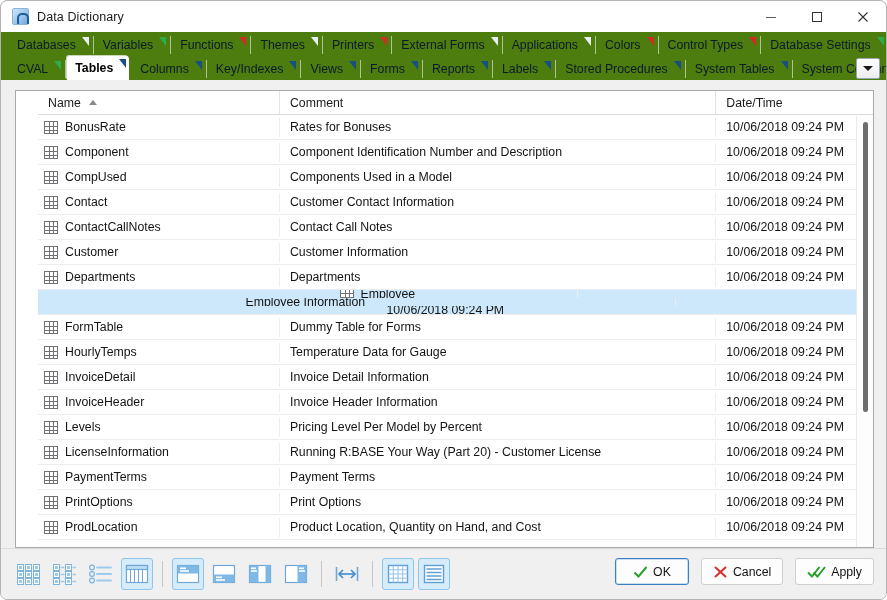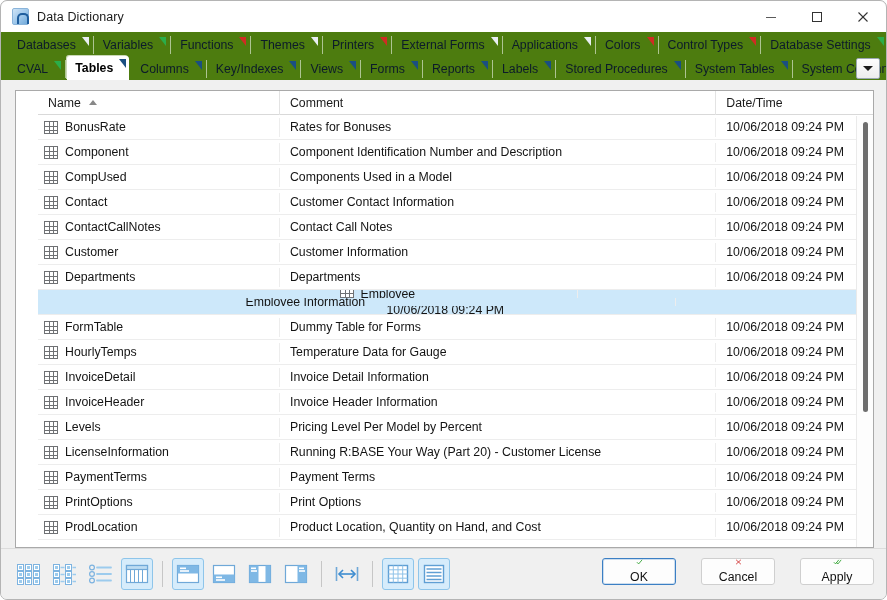--- a/index.html
+++ b/index.html
@@ -261,30 +261,29 @@
   .tbtn svg { display: block; }
 
   #actions {
     position: absolute;
     right: 12px; top: 9px;
     display: flex; align-items: center;
   }
   .abtn {
     height: 27px;
     min-width: 74px;
-    margin-left: 25px;
+    margin-left: 12px;
     padding: 0 11px;
     background: #fdfdfd;
     border: 1px solid #cfcfcf;
     border-radius: 3px;
-    display: flex; align-items: center; 
+    display: flex; align-items: center; justify-content: center;
     gap: 5px;
     font-size: 12.3px;
     color: #111;
-    flex-direction: column;
   }
   .abtn.primary {
     border: 1px solid #3b7fc4;
     box-shadow: 0 0 0 1px rgba(59,127,196,.25) inset;
   }
   .abtn .glyph { display: block; }
 </style>
 </head>
 <body>
 

